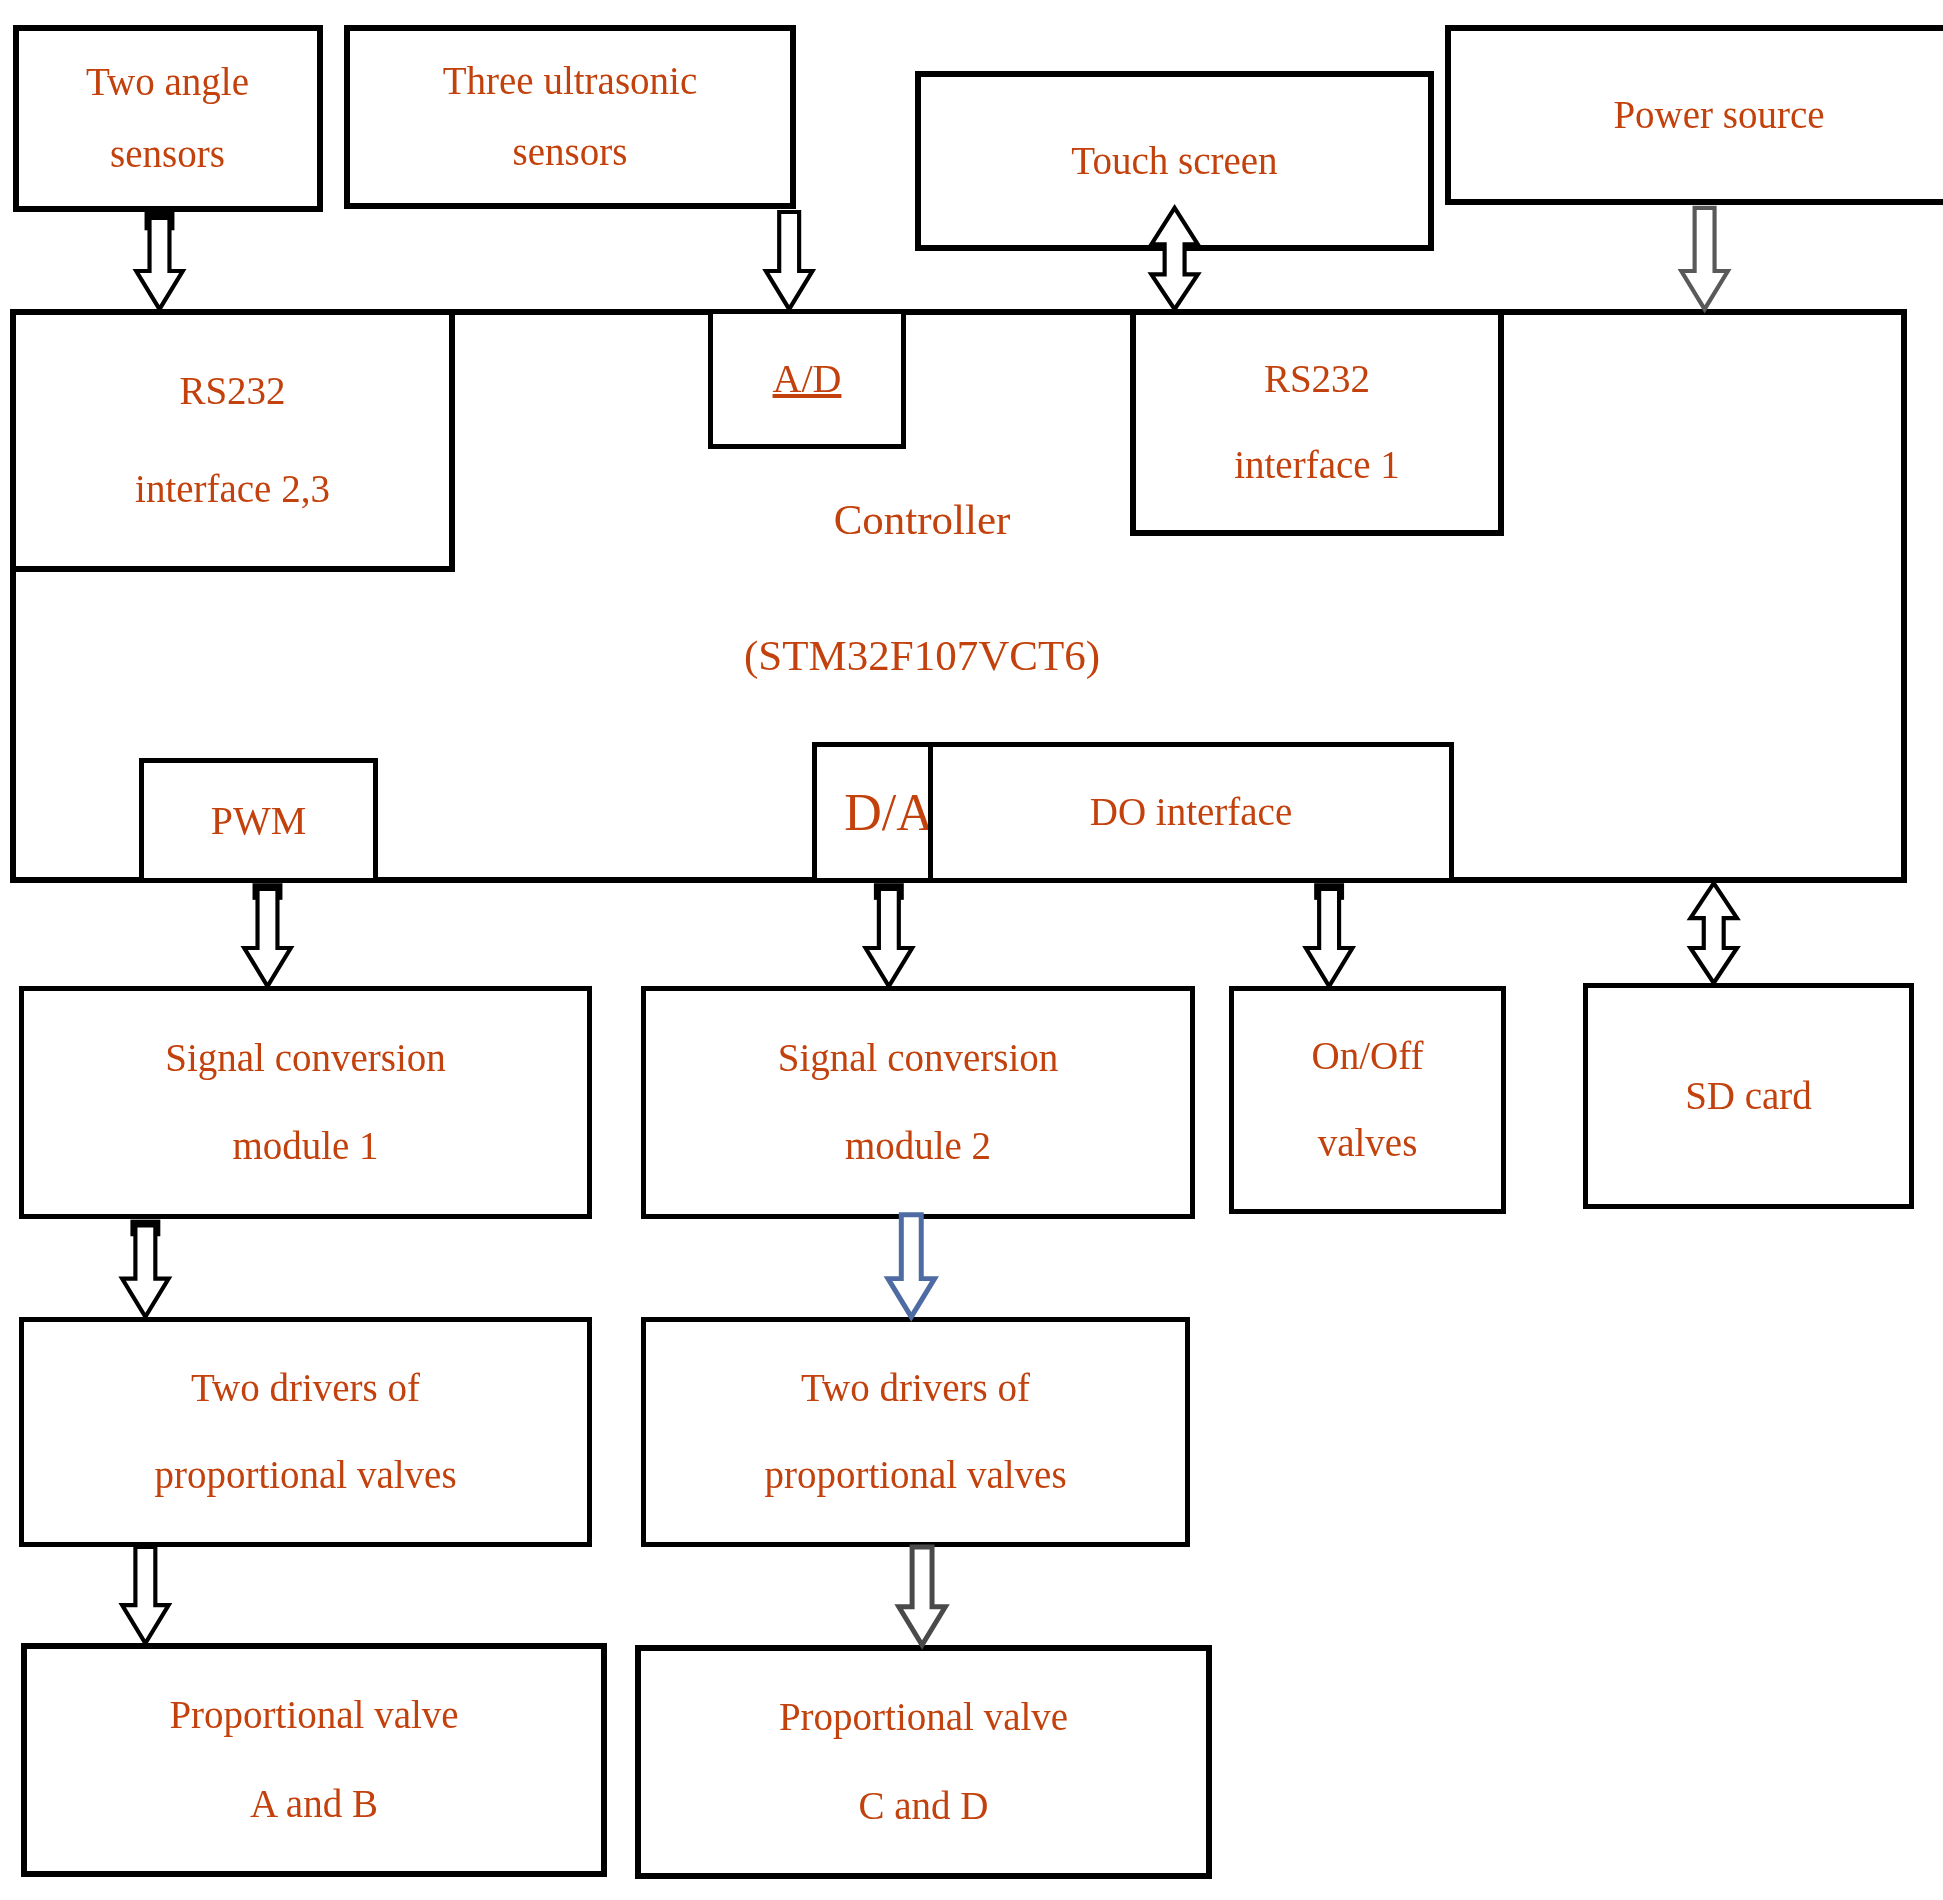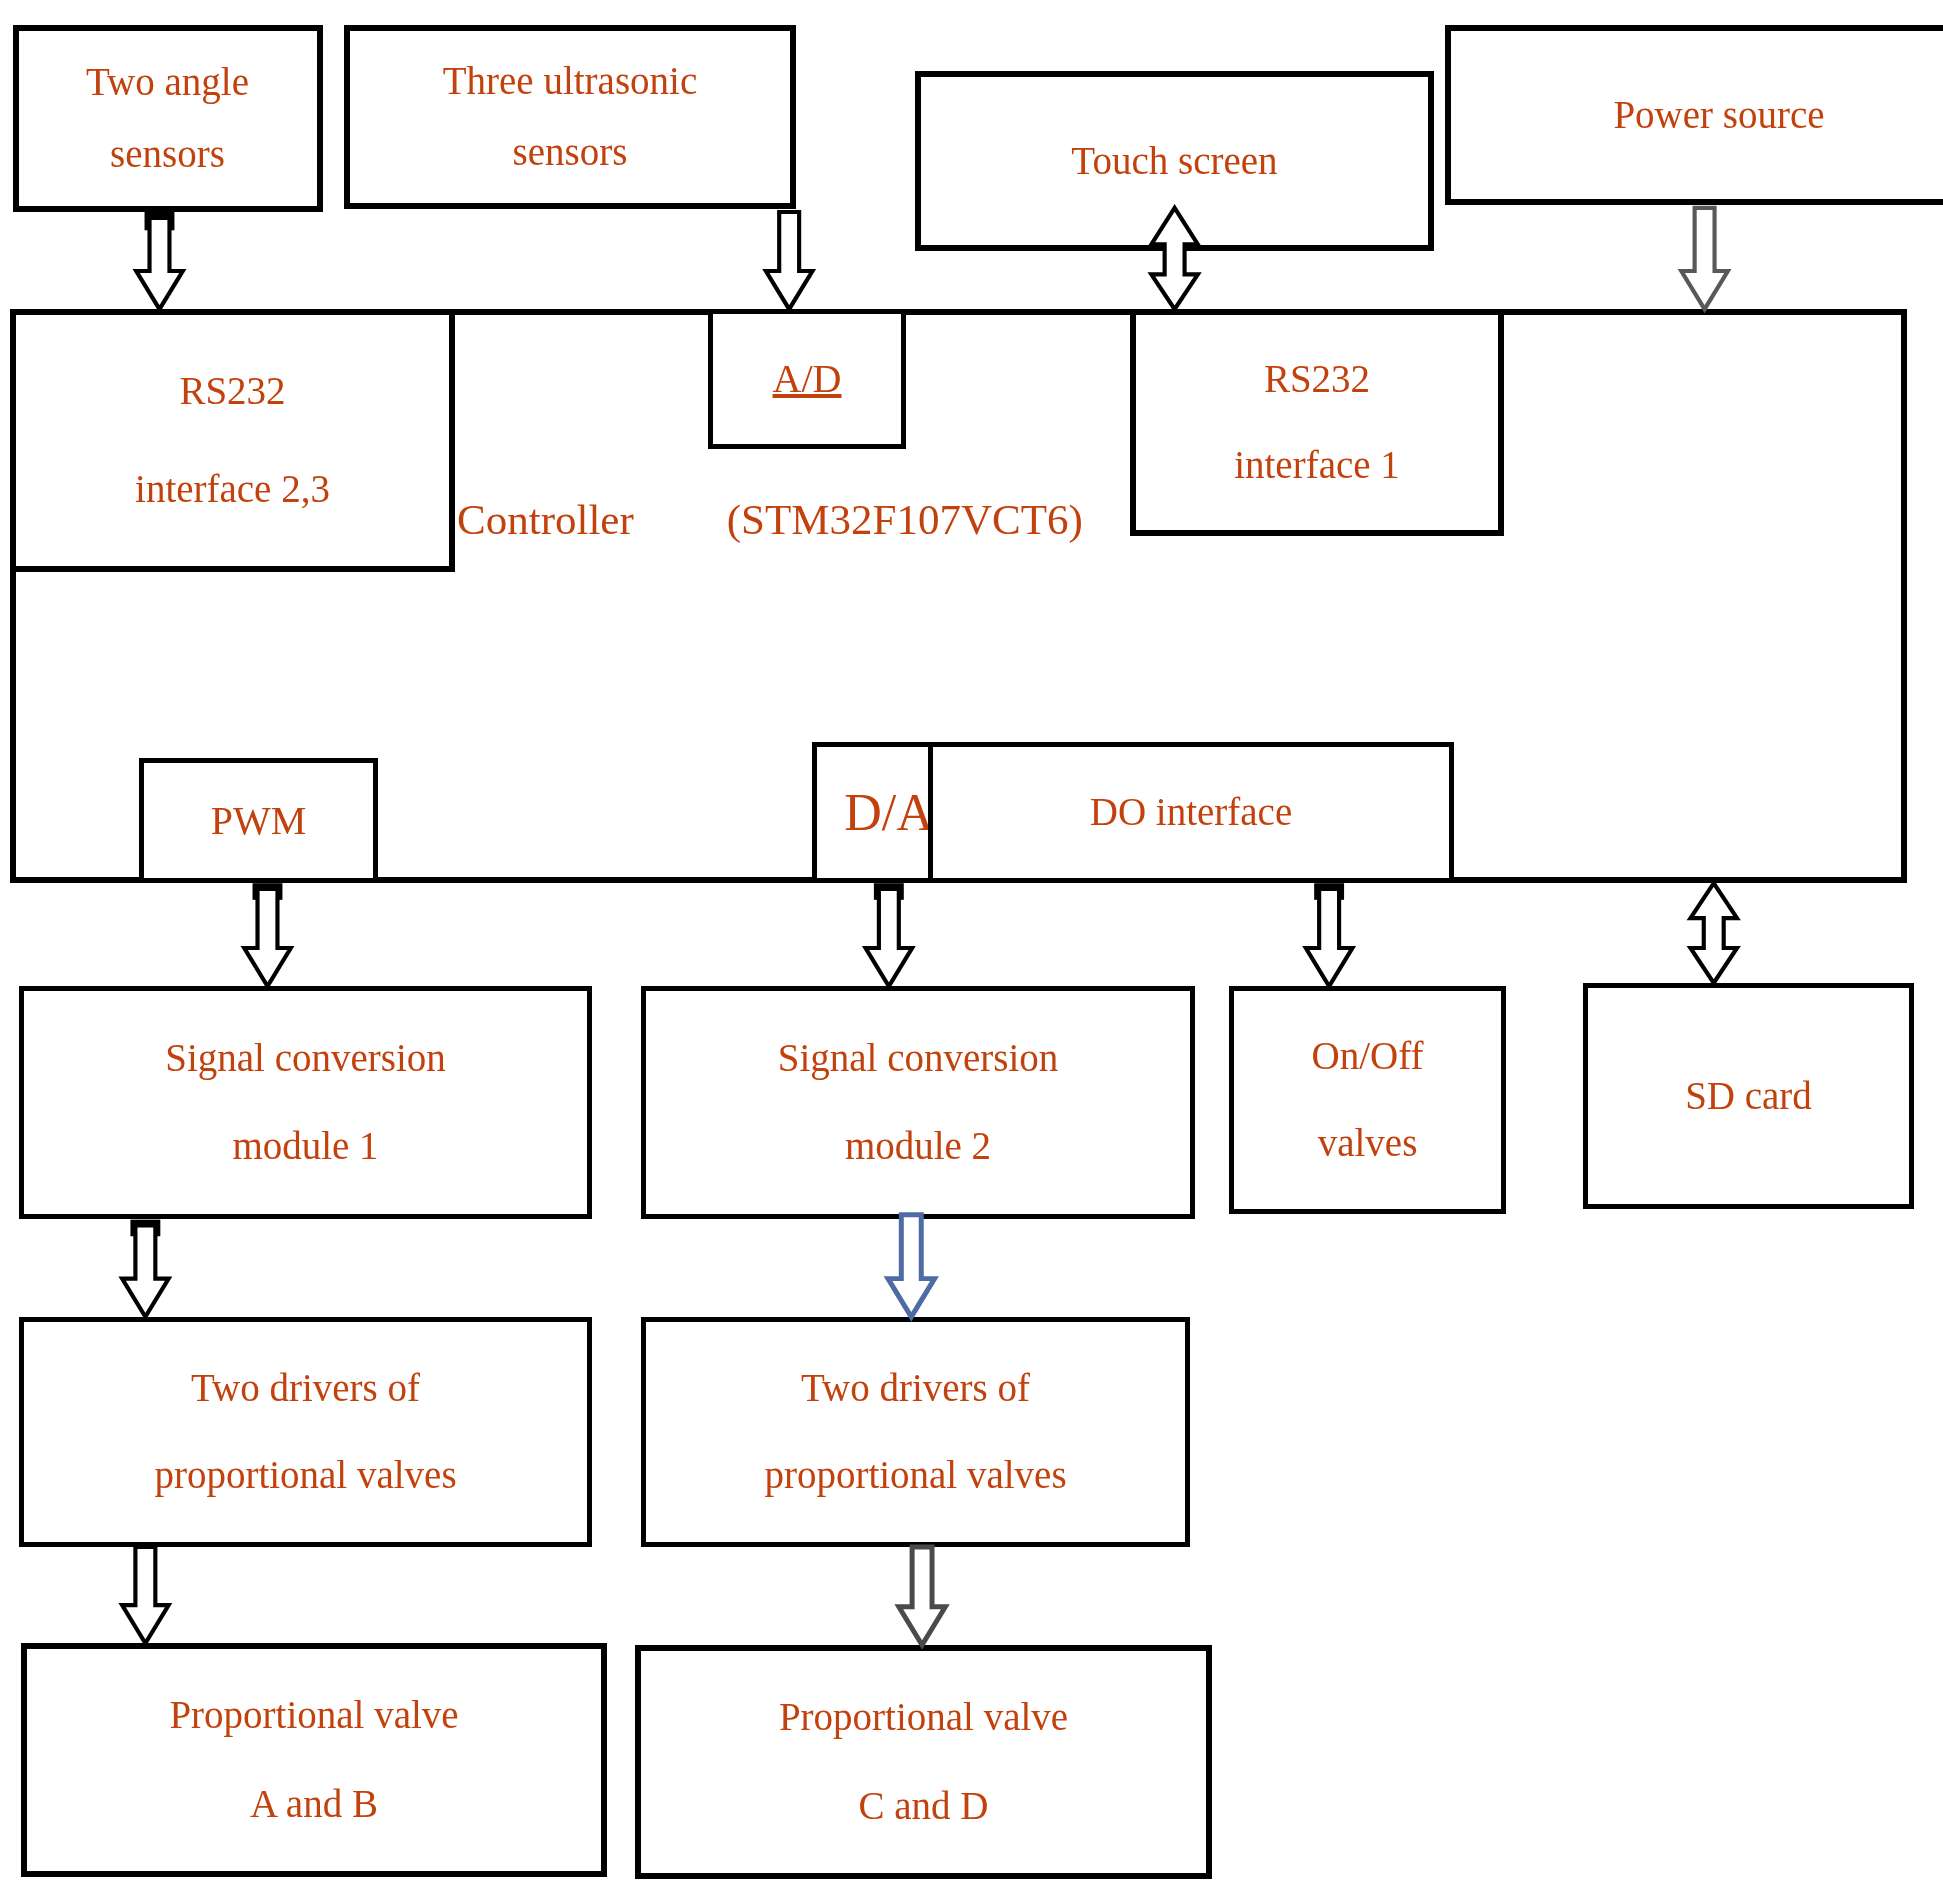--- a/index.html
+++ b/index.html
@@ -46,21 +46,21 @@
   #n-sdcard      {left:1583px;top:983px;width:331px;height:226px;border-width:5.8px;}
   
   #n-drivers1    {left:19px;  top:1317px;width:573px;height:230px;border-width:5.8px;}
   #n-drivers2    {left:641px; top:1317px;width:549px;height:230px;border-width:5.8px;}
   
   #n-valve-ab    {left:21px;  top:1643px;width:586px;height:234px;border-width:6.6px;}
   #n-valve-cd    {left:635px; top:1645px;width:577px;height:234px;border-width:6.6px;}
   
   .controller-label{
     position:absolute;left:457px;top:498px;width:930px;
-    display:flex;flex-direction:row;gap:93px;
+    display:flex;flex-direction:column;gap:93px;
     text-align:center;font-size:43px;line-height:1.0;
   }
   
   #arrows{position:absolute;left:0;top:0;width:1943px;height:1901px;pointer-events:none;}
 </style>
 </head>
 <body>
 
 <div id="canvas">
 

